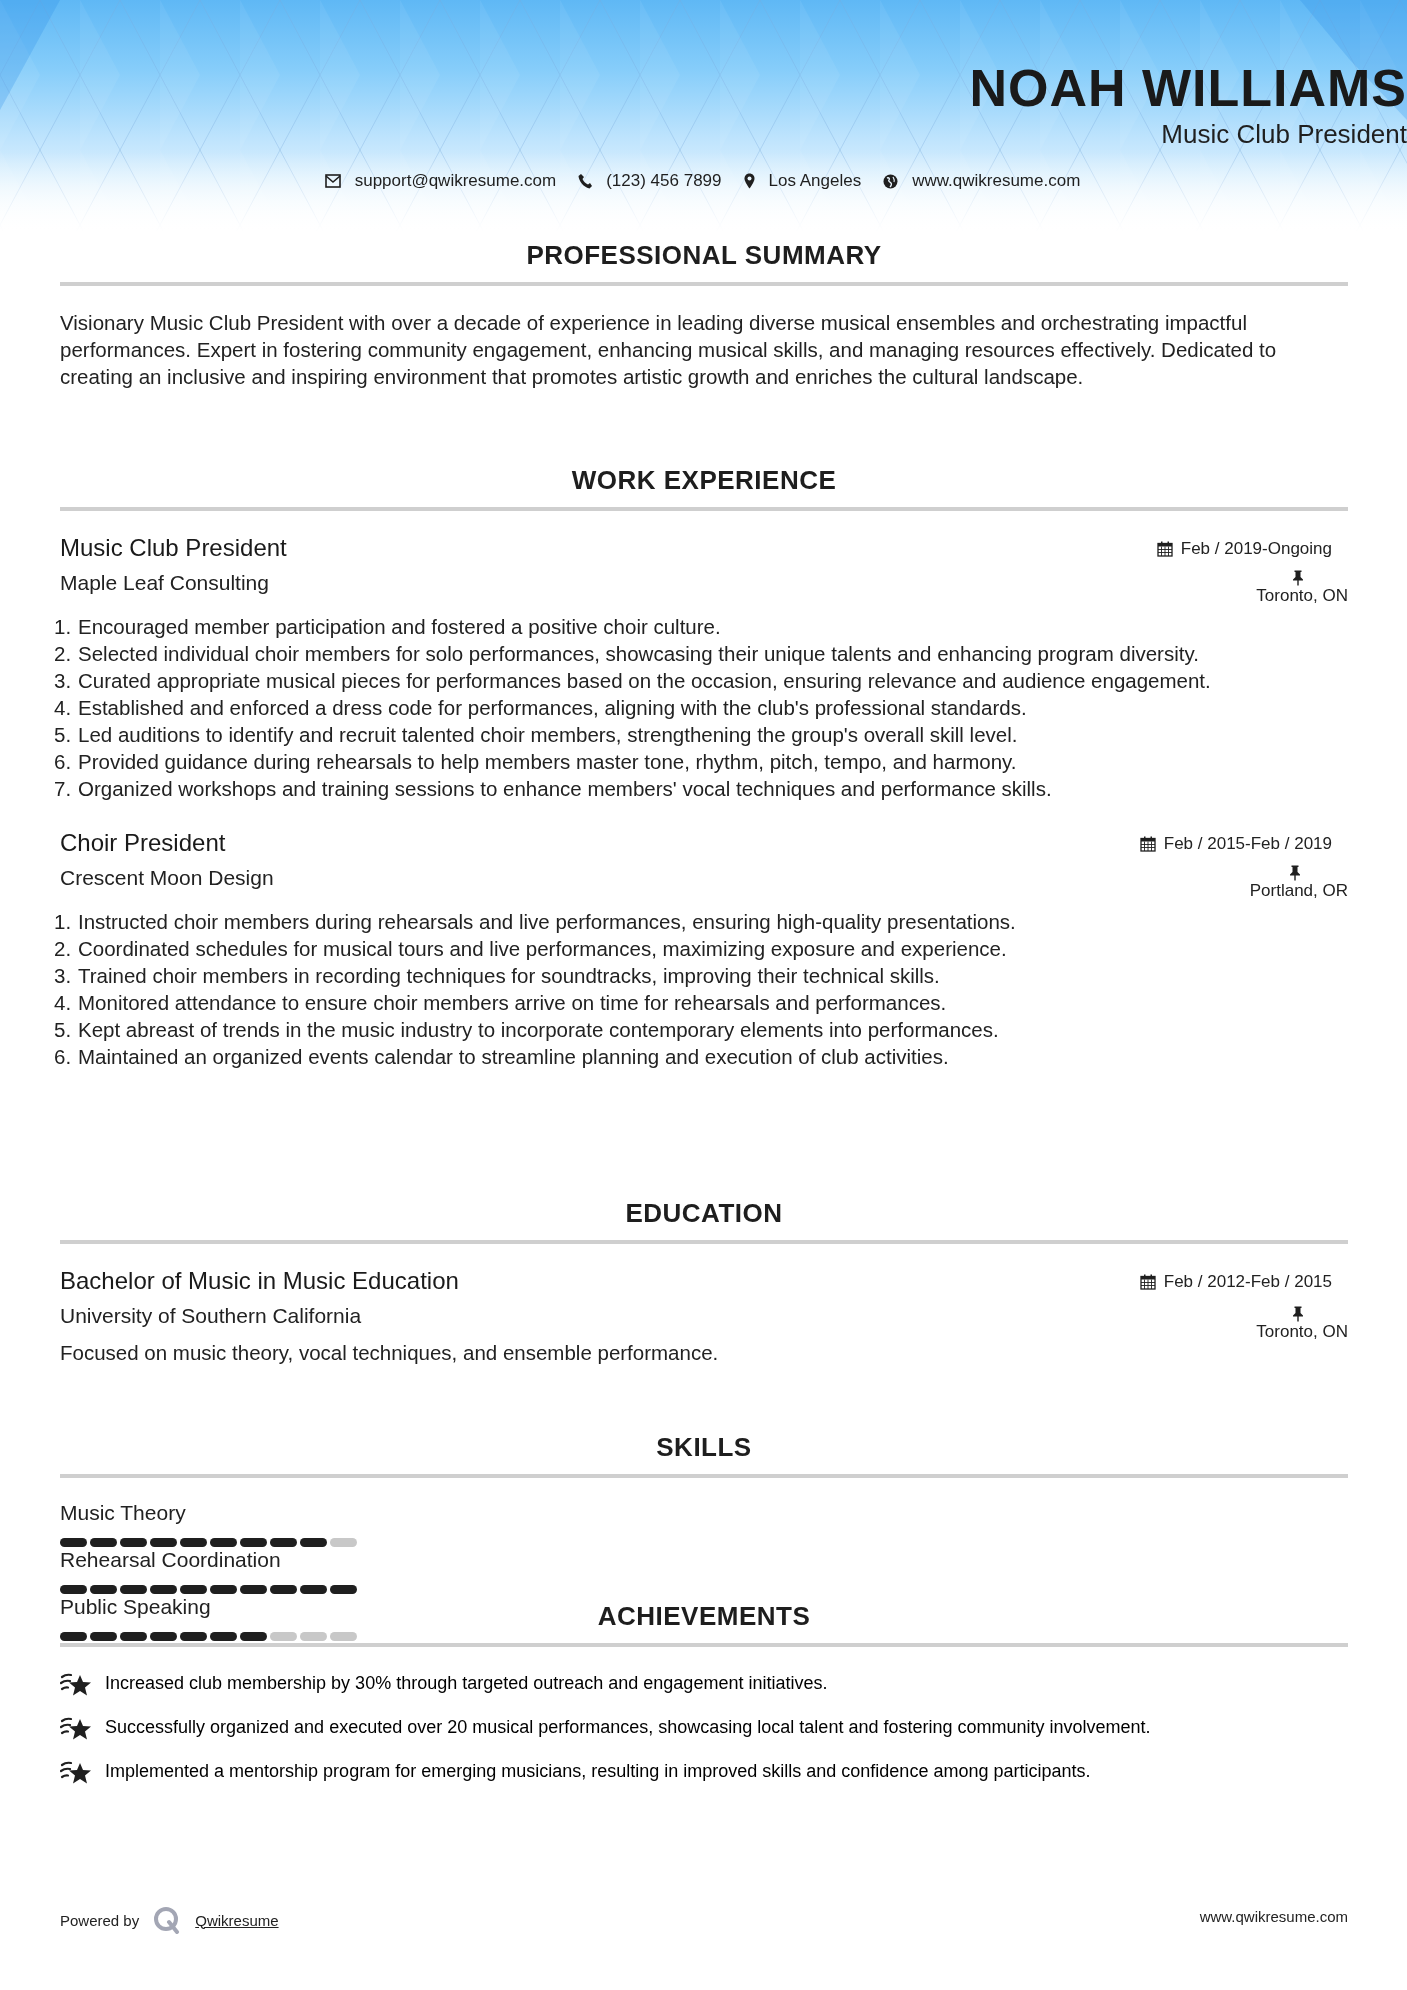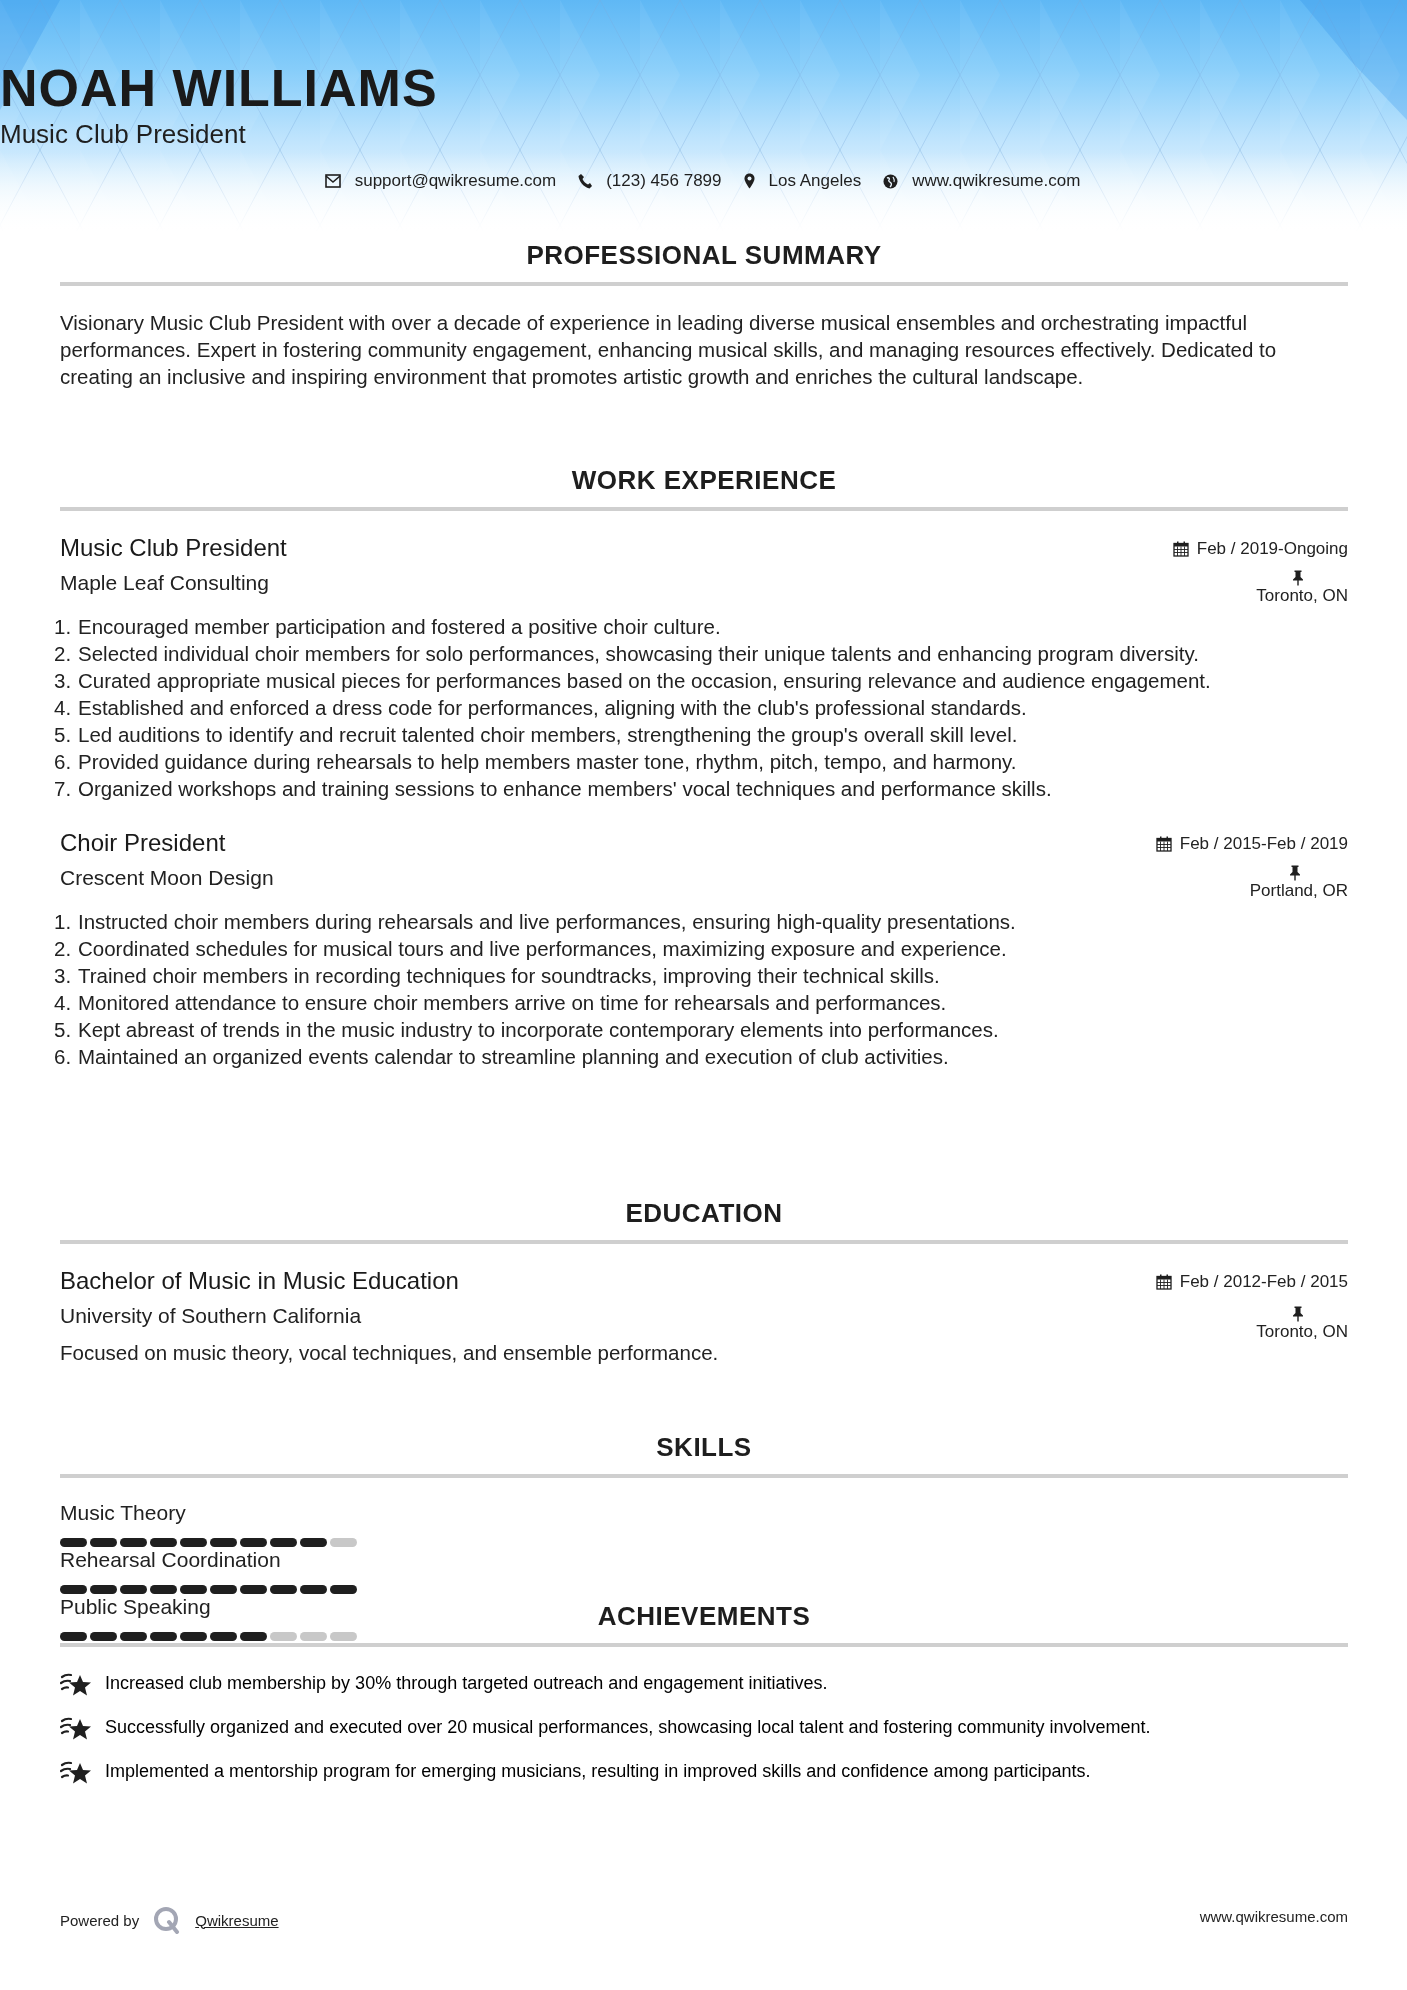--- a/index.html
+++ b/index.html
@@ -26,21 +26,21 @@
     }
     .header .pattern {
       position: absolute; inset: 0;
     }
     .header .fade {
       position: absolute; left: 0; right: 0; bottom: 0; height: 80px;
       background: linear-gradient(180deg, rgba(255,255,255,0) 0%, #ffffff 100%);
     }
     .header-content {
       position: absolute; left: 0; top: 0; width: 100%; height: 100%;
-      text-align: left;
+      text-align: right;
     }
     .name {
       position: absolute; left: 0; right: 0; top: 58px;
       font-size: 52px; font-weight: 700; letter-spacing: 1px;
       color: #1a1a1a;
       line-height: 60px;
     }
     .role {
       position: absolute; left: 0; right: 0; top: 118px;
       font-size: 26px; font-weight: 400; color: #1f1f1f;
@@ -75,21 +75,21 @@
     }
     .job-title {
       position: absolute; left: 0; top: 0;
       font-size: 24px; color: #1a1a1a; line-height: 30px;
     }
     .job-company {
       position: absolute; left: 0; top: 37px;
       font-size: 21px; color: #222; line-height: 26px;
     }
     .job-date {
-      position: absolute; right: 0; top: 6px;
+      position: absolute; right: 16px; top: 6px;
       font-size: 17px; color: #222; line-height: 20px;
       display: flex; align-items: center;
     }
     .job-loc {
       position: absolute; right: 0; top: 37px;
       font-size: 17px; color: #222; line-height: 20px;
       display: flex; align-items: center; flex-direction: column;
     }
     .job-date svg, .job-loc svg { margin-right: 8px; }
 

